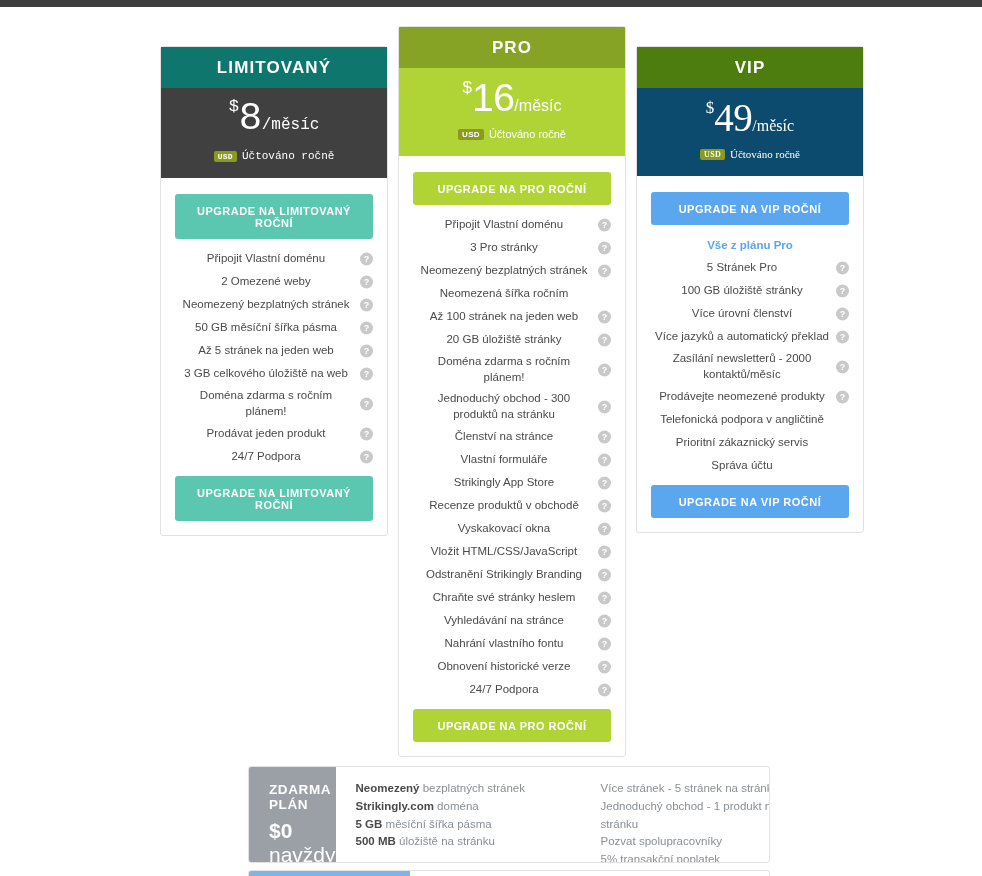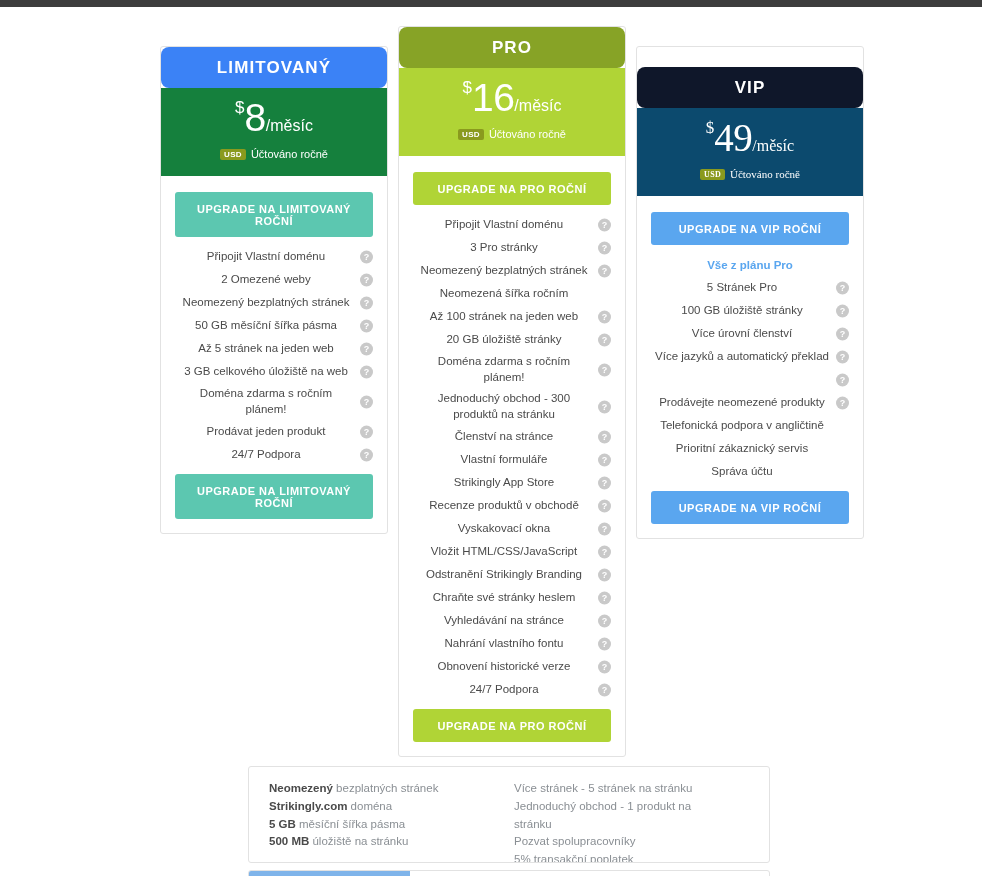--- a/index.html
+++ b/index.html
@@ -30,21 +30,20 @@
   .card-pro     { left: 398px; top: 26px; }
   .card-vip     { left: 636px; top: 46px; }
 
   .card-head {
     text-align: center;
     color: #ffffff;
     font-size: 17px;
     font-weight: bold;
     letter-spacing: 1.1px;
     padding: 11px 0 10px;
-    border-radius: 8px;
   }
   .card-price {
     text-align: center;
     color: #ffffff;
     padding: 10px 0 16px;
   }
   .price-line {
     display: inline-block;
     line-height: 1;
     white-space: nowrap;
@@ -195,22 +194,22 @@
   }
 </style>
 </head>
 <body>
 
 <div class="topbar" style="background: rgb(61, 61, 61);"></div>
 
 <div class="stage">
 
   <div class="card card-limited">
-    <div class="card-head" style="background: #3b82f6;">LIMITOVANÝ</div>
-    <div class="card-price" style="background: #15803d;">
+    <div class="card-head" style="background: #0f766e;">LIMITOVANÝ</div>
+    <div class="card-price" style="background: #404040; font-family: Liberation Mono, monospace;">
       <div class="price-line">
         <span class="cur">$</span><span class="amt">8</span><span class="per">/měsíc</span>
       </div>
       <div class="billed">
         <span class="usd-badge" style="background: rgb(138, 154, 30);">USD</span>
         <span>Účtováno ročně</span>
       </div>
     </div>
     <div class="card-body">
       <button class="cta cta-top" style="background: rgb(92, 199, 176);">UPGRADE NA LIMITOVANÝ ROČNÍ</button>
@@ -348,21 +347,21 @@
           <li class="feat">
             <span class="feat-text">24/7 Podpora</span>
             <span class="qmark">?</span>
           </li>
         </ul>
       <button class="cta cta-bottom" style="background: rgb(176, 212, 54);">UPGRADE NA PRO ROČNÍ</button>
     </div>
   </div>
 
   <div class="card card-vip">
-    <div class="card-head" style="background: #0f172a; margin-top: 20px;">VIP</div>
+    <div class="card-head" style="background: #4d7c0f;">VIP</div>
     <div class="card-price" style="background: #0c4a6e; font-family: Liberation Serif, serif;">
       <div class="price-line">
         <span class="cur">$</span><span class="amt">49</span><span class="per">/měsíc</span>
       </div>
       <div class="billed">
         <span class="usd-badge" style="background: rgb(138, 154, 30);">USD</span>
         <span>Účtováno ročně</span>
       </div>
     </div>
     <div class="card-body">
@@ -379,20 +378,21 @@
           </li>
           <li class="feat">
             <span class="feat-text">Více úrovní členství</span>
             <span class="qmark">?</span>
           </li>
           <li class="feat">
             <span class="feat-text">Více jazyků a automatický překlad</span>
             <span class="qmark">?</span>
           </li>
           <li class="feat">
+            <span class="feat-text">Zasílání newsletterů - 2000 kontaktů/měsíc</span>
             <span class="qmark">?</span>
           </li>
           <li class="feat">
             <span class="feat-text">Prodávejte neomezené produkty</span>
             <span class="qmark">?</span>
           </li>
           <li class="feat">
             <span class="feat-text">Telefonická podpora v angličtině</span>
           </li>
           <li class="feat">
@@ -400,20 +400,26 @@
           </li>
           <li class="feat">
             <span class="feat-text">Správa účtu</span>
           </li>
         </ul>
       <button class="cta cta-bottom" style="background: rgb(90, 166, 239);">UPGRADE NA VIP ROČNÍ</button>
     </div>
   </div>
 
   <div class="freecard">
+    <div class="free-left" style="background: rgb(154, 160, 166);">
+      <div class="free-title">ZDARMA PLÁN</div>
+      <div class="free-price">
+        <b>$0</b><span> navždy</span>
+      </div>
+    </div>
     <div class="free-cols">
       <div class="free-col free-col-a">
           <div><b>Neomezený</b> bezplatných stránek</div>
           <div><b>Strikingly.com</b> doména</div>
           <div><b>5 GB</b> měsíční šířka pásma</div>
           <div><b>500 MB</b> úložiště na stránku</div>
         </div>
       <div class="free-col free-col-b">
           <div>Více stránek - 5 stránek na stránku</div>
           <div>Jednoduchý obchod - 1 produkt na stránku</div>

